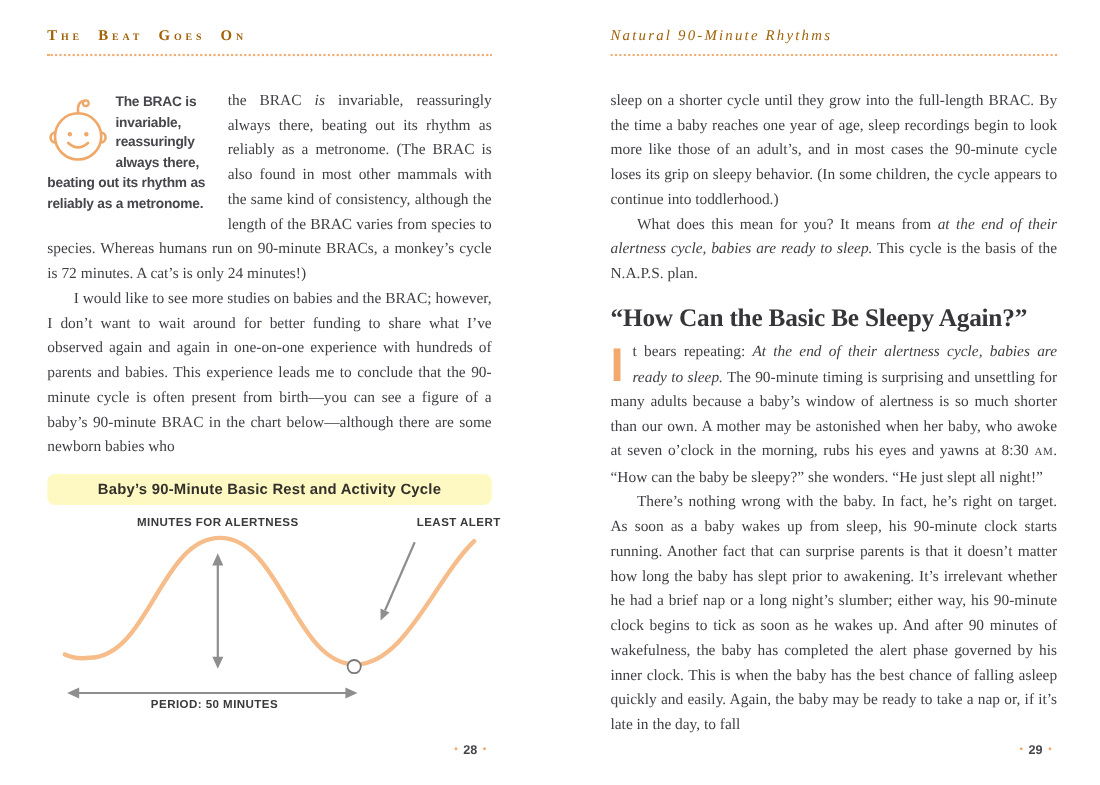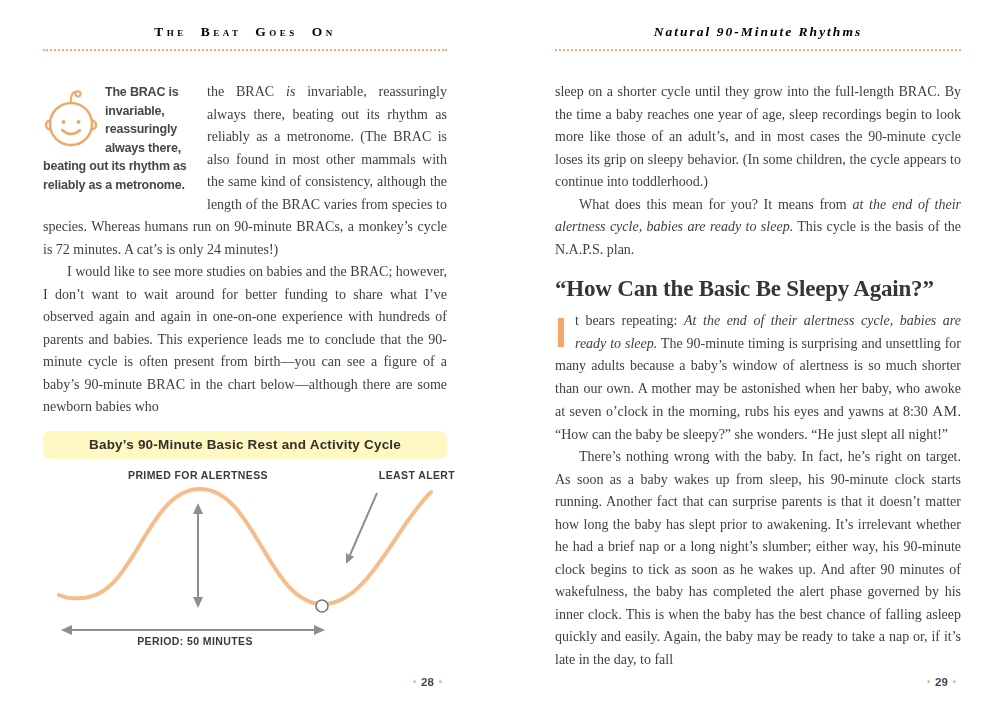--- a/index.html
+++ b/index.html
@@ -5,35 +5,35 @@
   html, body { margin:0; padding:0; }
   body {
     width:1000px; height:714px; position:relative; background:#ffffff;
     font-family:"Liberation Serif", serif; overflow:hidden;
   }
   .page { position:absolute; top:24px; height:664px; }
   .page-left  { left:43px;  width:404px; }
   .page-right { left:555px; width:406px; }
 
   .running-head {
-    text-align:center; color:#000000; font-size:13.5px; height:20px;
+    color:#a16207; font-size:13.5px; height:20px;
   }
   .rh-caps { font-variant:small-caps; letter-spacing:3.5px; word-spacing:7px; font-weight:600; }
-  .rh-italic { font-style:italic; letter-spacing:2px; font-weight:700; }
+  .rh-italic { font-style:italic; letter-spacing:2px; font-weight:400; }
   .rule { border-bottom:2px dotted #efae74; margin-top:5px; }
 
   .content { margin-top:30px; }
 
   .body-text {
     font-size:14px; line-height:22.5px; text-align:justify;
     color:#3e3e44; margin:0;
   }
   .indent { text-indent:24px; }
   .body-text em { font-style:italic; }
-  .sc { font-size:15px; letter-spacing:0.5px; }
+  .sc { font-size:10px; letter-spacing:0.5px; }
 
   
   .pullquote {
     float:left; width:152px; margin:2px 12px 8px 0;
     font-family:"Liberation Sans", sans-serif; font-weight:bold;
     font-size:12.5px; line-height:18.5px; color:#46464c; letter-spacing:-0.2px;
   }
   .baby-icon { float:left; width:56px; height:64px; margin:2px 6px 2px 0; }
 
   
@@ -127,21 +127,21 @@
             </g>
 
             <circle cx="279" cy="139" r="6" fill="#ffffff" stroke="#787878" stroke-width="1.6"></circle>
 
             <g stroke="#8e8e8e" fill="#8e8e8e">
               <line x1="28" y1="163" x2="272" y2="163" stroke-width="2" fill="none"></line>
               <polygon points="18,163 29,158 29,168" stroke="none"></polygon>
               <polygon points="282,163 271,158 271,168" stroke="none"></polygon>
             </g>
           </svg>
-          <div class="chart-label lbl-peak">PRIMED FOR ALERTNESS</div>
+          <div class="chart-label lbl-peak">MINUTES FOR ALERTNESS</div>
           <div class="chart-label lbl-trough">LEAST ALERT</div>
           <div class="chart-label lbl-period">PERIOD: 50 MINUTES</div>
         </div>
       </figure>
     </div>
 
     <footer class="pagefoot">
       <span class="pgdot">•</span><span class="pgnum">28</span><span class="pgdot">•</span>
     </footer>
   </section>

